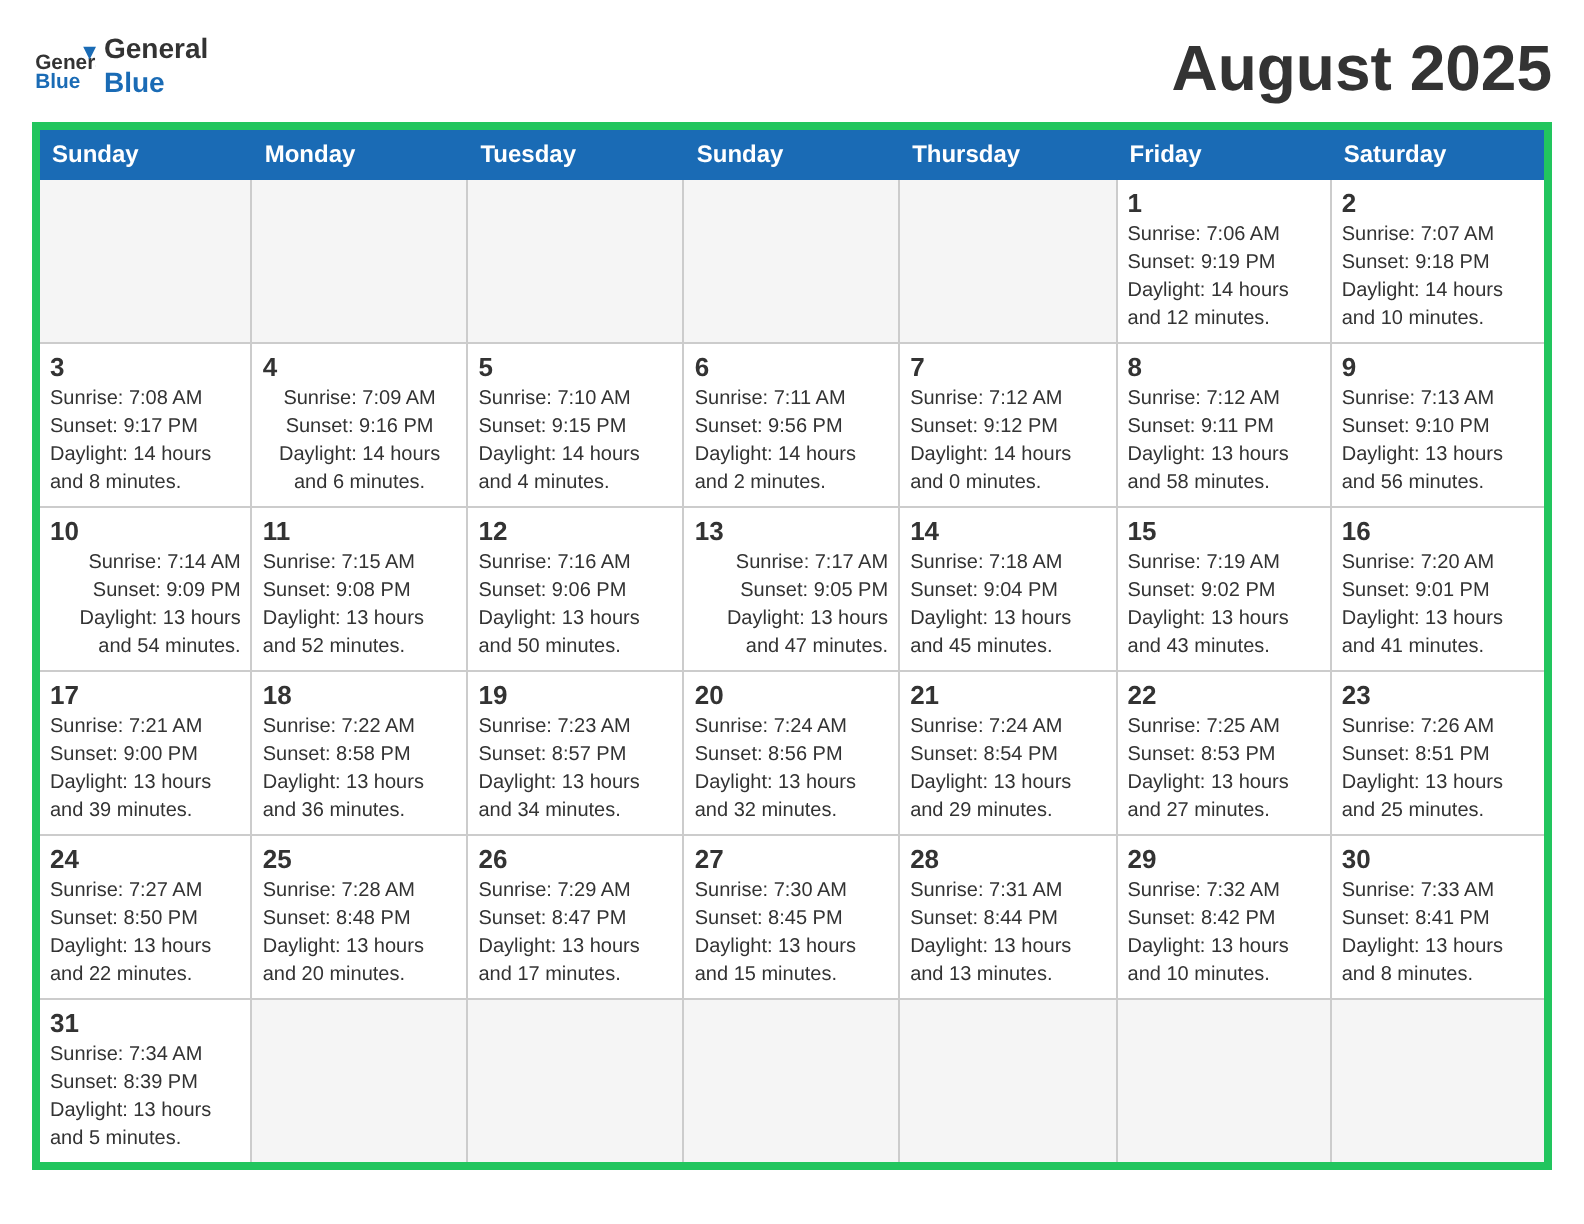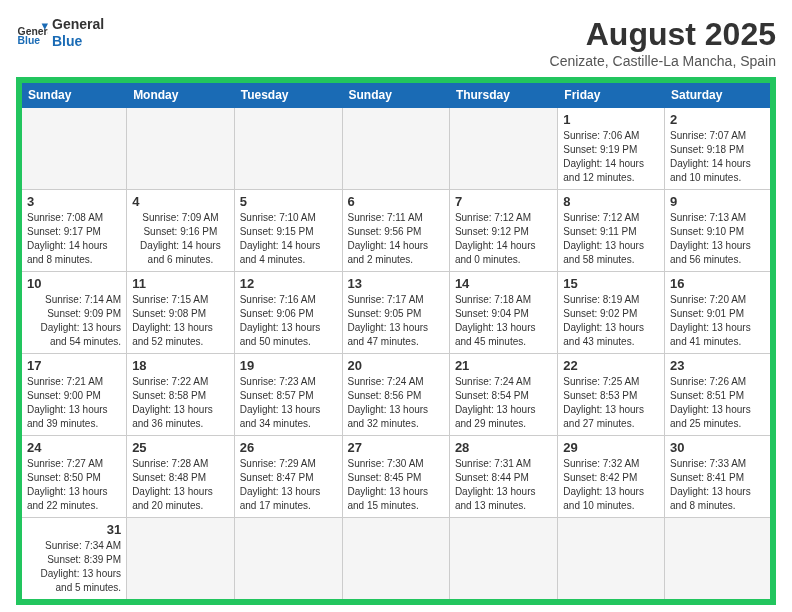--- a/index.html
+++ b/index.html
@@ -33,21 +33,21 @@
       font-weight: bold;
       color: #333;
     }
     .location {
       font-size: 14px;
       color: #555;
     }
     .calendar {
       width: 100%;
       border-collapse: collapse;
-      border: 6px solid #22c55e;
+      border: 4px solid #22c55e;
     }
     .calendar th {
       background-color: #1a6bb5;
       color: #fff;
       font-size: 12px;
       font-weight: bold;
       text-align: left;
       padding: 5px 6px;
       border: 1px solid #1a6bb5;
     }
@@ -71,41 +71,39 @@
       display: block;
       margin-bottom: 2px;
     }
     .day-info {
       font-size: 10px;
       line-height: 1.4;
       color: #333;
     }
     .last-row td {
       min-height: 60px;
-      text-align: right;
     }
   </style>
 </head>
 <body>
 
 <div class="header-area">
   <div class="logo">
     <svg class="logo-icon" viewBox="0 0 40 40">
       <text x="2" y="22" font-size="13" font-weight="bold" fill="#333">General</text>
       <text x="2" y="34" font-size="13" font-weight="bold" fill="#1a6bb5">Blue</text>
       <polygon points="32,8 40,8 36,16" fill="#1a6bb5"></polygon>
     </svg>
     <div style="line-height:1.2;">
       <div style="font-size:14px;font-weight:bold;color:#333;">General</div>
       <div style="font-size:14px;font-weight:bold;color:#1a6bb5;">Blue</div>
     </div>
   </div>
   <div class="title-area">
     <div class="month-title">August 2025</div>
-    <div class="location">Cenizate, Castille-La Mancha, Spain</div>
   </div>
 </div>
 
 <table class="calendar">
   <thead>
     <tr>
     <th>Sunday</th>
         <th>Monday</th>
         <th>Tuesday</th>
         <th>Sunday</th>
@@ -192,33 +190,33 @@
 Daylight: 13 hours and 52 minutes.</div>
         </td>
         <td>
           <span class="day-number">12</span>
           <div class="day-info" style="white-space: pre-line;">Sunrise: 7:16 AM
 Sunset: 9:06 PM
 Daylight: 13 hours and 50 minutes.</div>
         </td>
         <td>
           <span class="day-number">13</span>
-          <div class="day-info" style="white-space: pre-line;">Sunrise: 7:17 AM
+          <div class="day-info" style="white-space: pre-line; text-align: right;">Sunrise: 7:17 AM
 Sunset: 9:05 PM
 Daylight: 13 hours and 47 minutes.</div>
         </td>
         <td>
           <span class="day-number">14</span>
           <div class="day-info" style="white-space: pre-line;">Sunrise: 7:18 AM
 Sunset: 9:04 PM
 Daylight: 13 hours and 45 minutes.</div>
         </td>
         <td>
           <span class="day-number">15</span>
-          <div class="day-info" style="white-space: pre-line;">Sunrise: 8:19 AM
+          <div class="day-info" style="white-space: pre-line;">Sunrise: 7:19 AM
 Sunset: 9:02 PM
 Daylight: 13 hours and 43 minutes.</div>
         </td>
         <td>
           <span class="day-number">16</span>
           <div class="day-info" style="white-space: pre-line;">Sunrise: 7:20 AM
 Sunset: 9:01 PM
 Daylight: 13 hours and 41 minutes.</div>
         </td>
       </tr>

